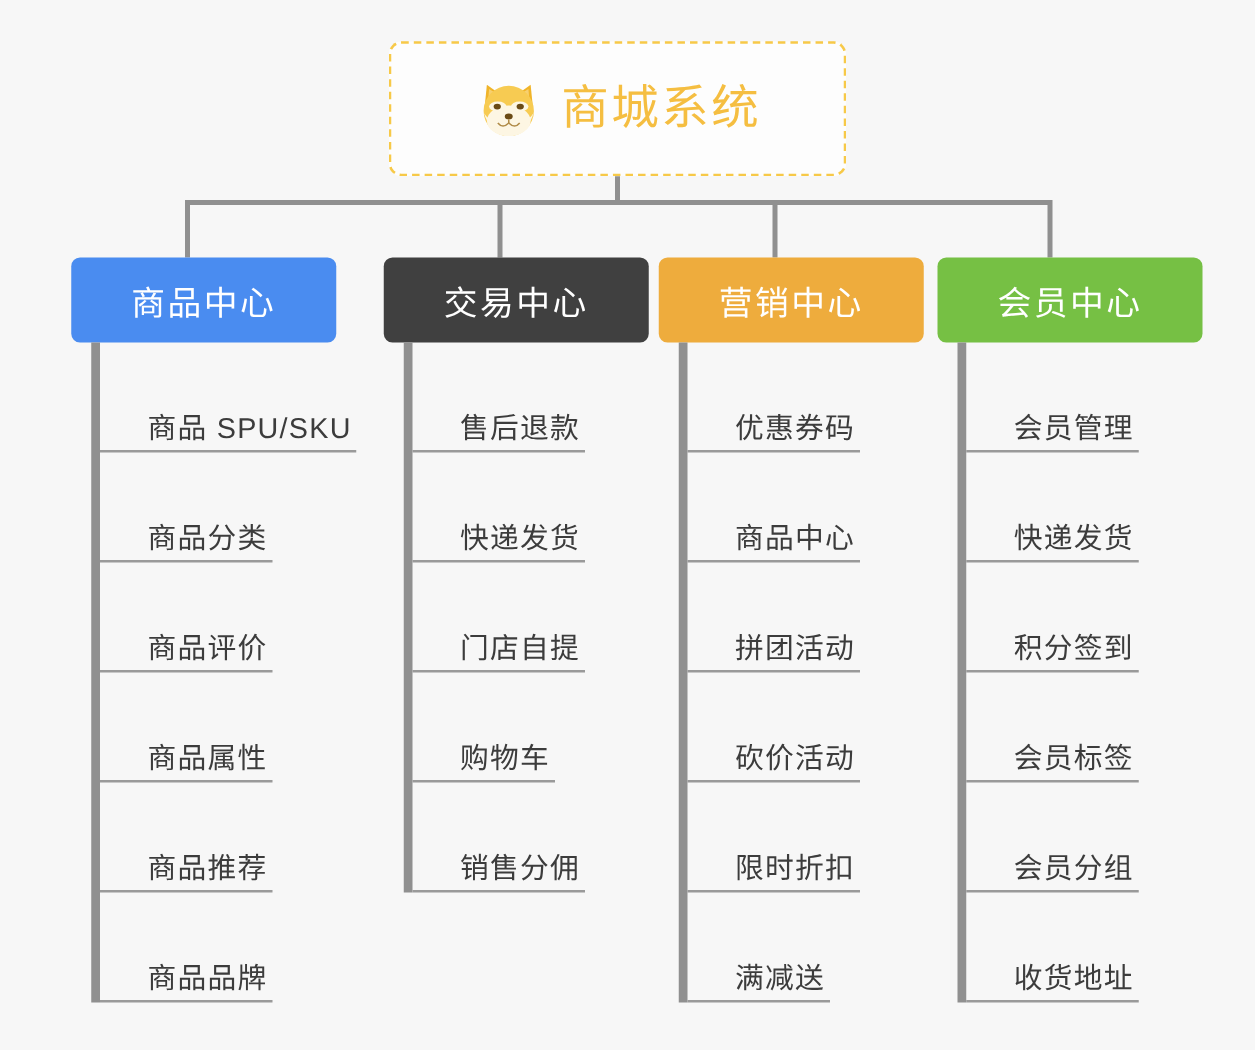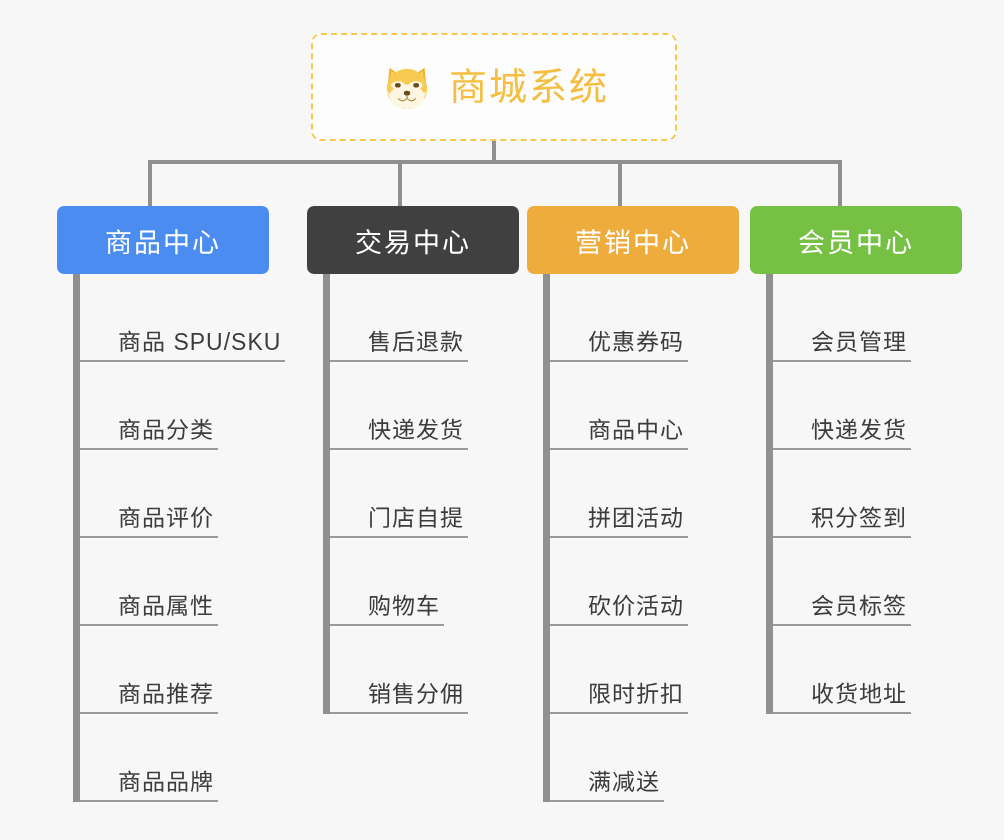--- a/index.html
+++ b/index.html
@@ -272,20 +272,24 @@
           </div>
           <div class="leaf-item">
             <span class="leaf-label">积分签到</span>
             <div class="leaf-underline" style="background: rgb(154, 154, 154); width: 138px;"></div>
           </div>
           <div class="leaf-item">
             <span class="leaf-label">会员标签</span>
             <div class="leaf-underline" style="background: rgb(154, 154, 154); width: 138px;"></div>
           </div>
           <div class="leaf-item">
+            <span class="leaf-label">会员分组</span>
+            <div class="leaf-underline" style="background: rgb(154, 154, 154); width: 138px;"></div>
+          </div>
+          <div class="leaf-item">
             <span class="leaf-label">收货地址</span>
             <div class="leaf-underline" style="background: rgb(154, 154, 154); width: 138px;"></div>
           </div>
         </div>
       </div>
     </div>
 
 </div>
 
 </body></html>

